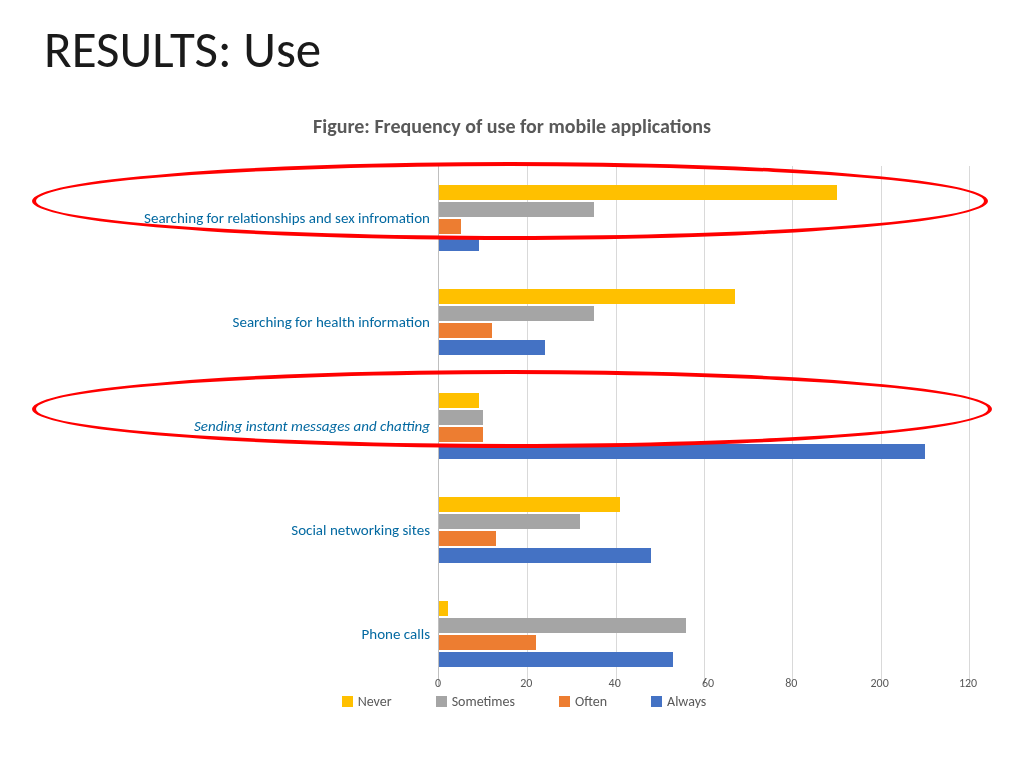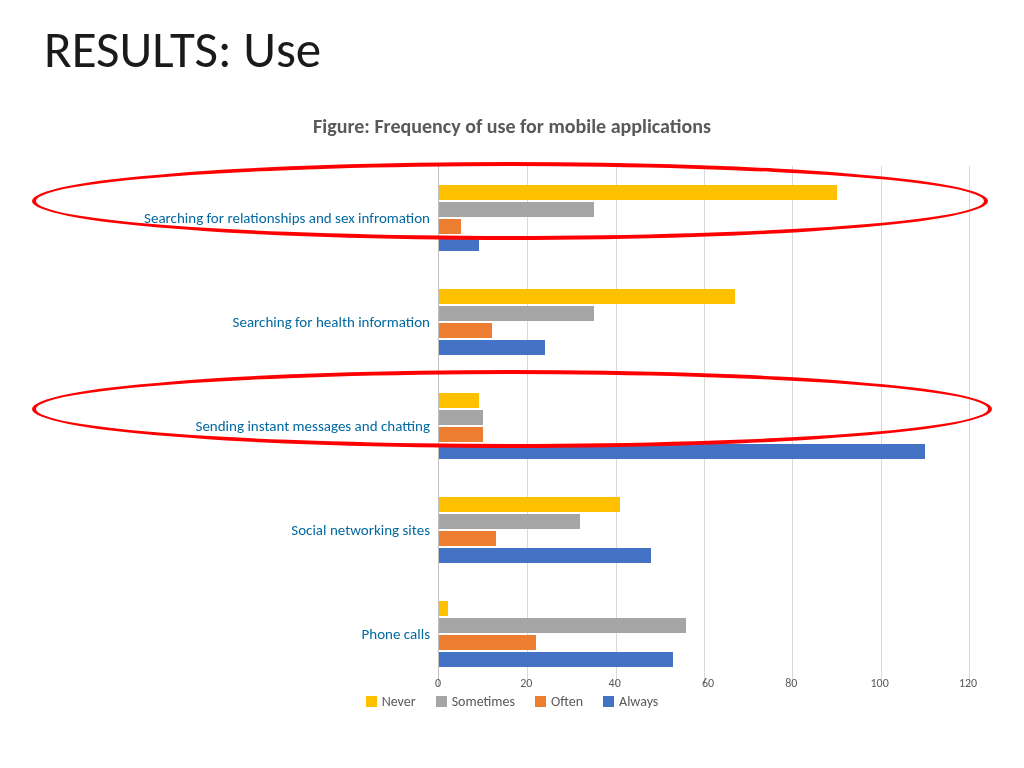--- a/index.html
+++ b/index.html
@@ -86,21 +86,21 @@
     position: absolute;
     left: 0;
     right: 0;
     bottom: 0;
     display: flex;
     justify-content: center;
     gap: 20px;
     font-size: 14px;
     color: #595959;
   }
-  .legend-item { display: flex; align-items: center; gap: 5px; }
+  .legend-item { display: flex; align-items: center; gap: 5px; margin-left: 24px; }
   .swatch { width: 11px; height: 11px; display: inline-block; }
   .annot-ellipse {
     position: absolute;
     border: 4px solid #ff0000;
     border-radius: 50%;
     pointer-events: none;
   }
 </style>
 </head>
 <body>
@@ -116,39 +116,39 @@
       <div class="grid-line" style="left: 353.333px;"></div>
       <div class="grid-line" style="left: 441.667px;"></div>
       <div class="grid-line" style="left: 530px;"></div>
     </div>
   <div id="ticks">
       <div class="x-tick" style="left: 404px;">0</div>
       <div class="x-tick" style="left: 492.333px;">20</div>
       <div class="x-tick" style="left: 580.667px;">40</div>
       <div class="x-tick" style="left: 674px; text-align: right;">60</div>
       <div class="x-tick" style="left: 757.333px;">80</div>
-      <div class="x-tick" style="left: 845.667px;">100</div>
+      <div class="x-tick" style="left: 845.667px;">200</div>
       <div class="x-tick" style="left: 934px;">120</div>
     </div>
   <div id="groups">
       <div class="cat-group" style="top: 16px; height: 104px;">
         <div class="cat-label">Searching for relationships and sex infromation</div>
         <div class="bar" style="top: 19px; width: 397.5px; background: rgb(255, 192, 0);"></div>
         <div class="bar" style="top: 36px; width: 154.583px; background: rgb(165, 165, 165);"></div>
         <div class="bar" style="top: 53px; width: 22.0833px; background: rgb(237, 125, 49);"></div>
         <div class="bar" style="top: 70px; width: 39.75px; background: rgb(68, 114, 196);"></div>
       </div>
       <div class="cat-group" style="top: 120px; height: 104px;">
         <div class="cat-label">Searching for health information</div>
         <div class="bar" style="top: 19px; width: 295.917px; background: rgb(255, 192, 0);"></div>
         <div class="bar" style="top: 36px; width: 154.583px; background: rgb(165, 165, 165);"></div>
         <div class="bar" style="top: 53px; width: 53px; background: rgb(237, 125, 49);"></div>
         <div class="bar" style="top: 70px; width: 106px; background: rgb(68, 114, 196);"></div>
       </div>
-      <div class="cat-group" style="top: 224px; height: 104px;">
+      <div class="cat-group" style="top: 224px; height: 104px; font-style: italic;">
         <div class="cat-label">Sending instant messages and chatting</div>
         <div class="bar" style="top: 19px; width: 39.75px; background: rgb(255, 192, 0);"></div>
         <div class="bar" style="top: 36px; width: 44.1667px; background: rgb(165, 165, 165);"></div>
         <div class="bar" style="top: 53px; width: 44.1667px; background: rgb(237, 125, 49);"></div>
         <div class="bar" style="top: 70px; width: 485.833px; background: rgb(68, 114, 196);"></div>
       </div>
       <div class="cat-group" style="top: 328px; height: 104px;">
         <div class="cat-label">Social networking sites</div>
         <div class="bar" style="top: 19px; width: 181.083px; background: rgb(255, 192, 0);"></div>
         <div class="bar" style="top: 36px; width: 141.333px; background: rgb(165, 165, 165);"></div>

